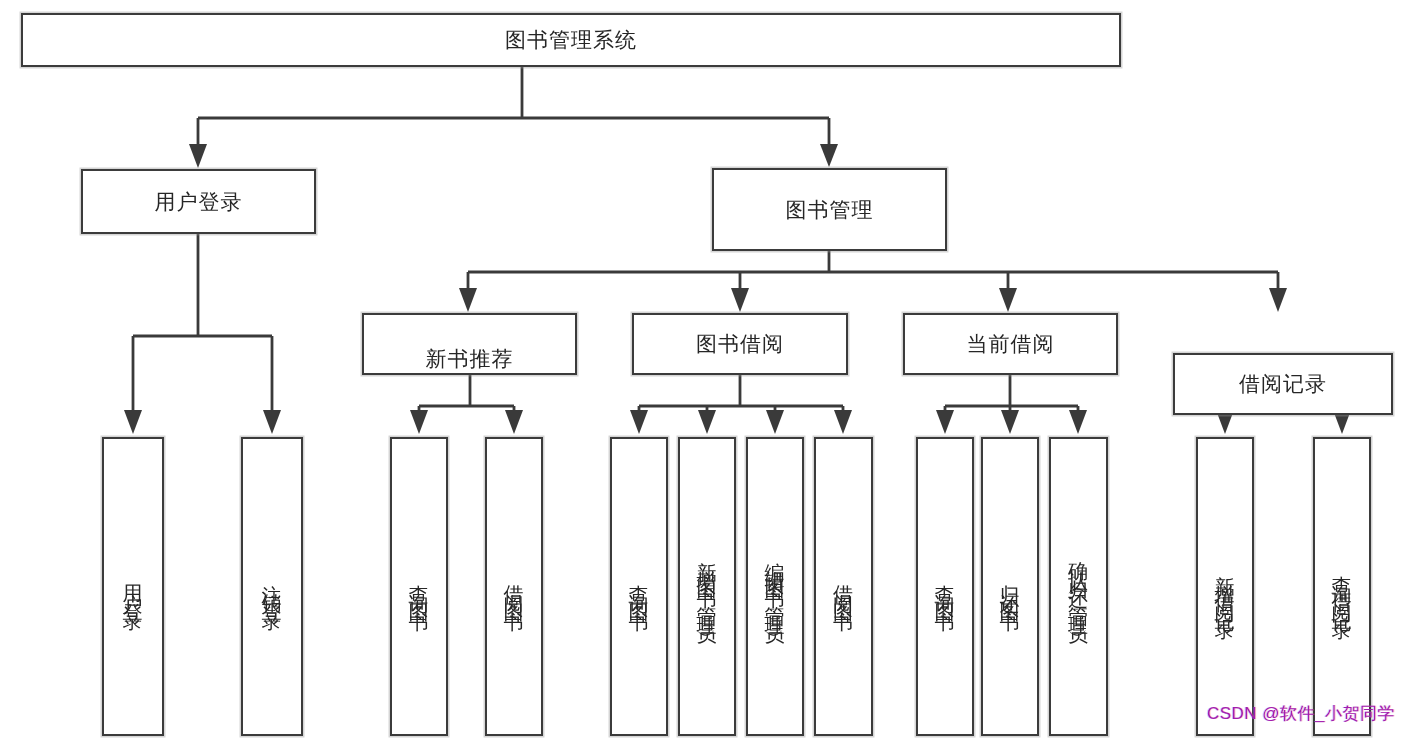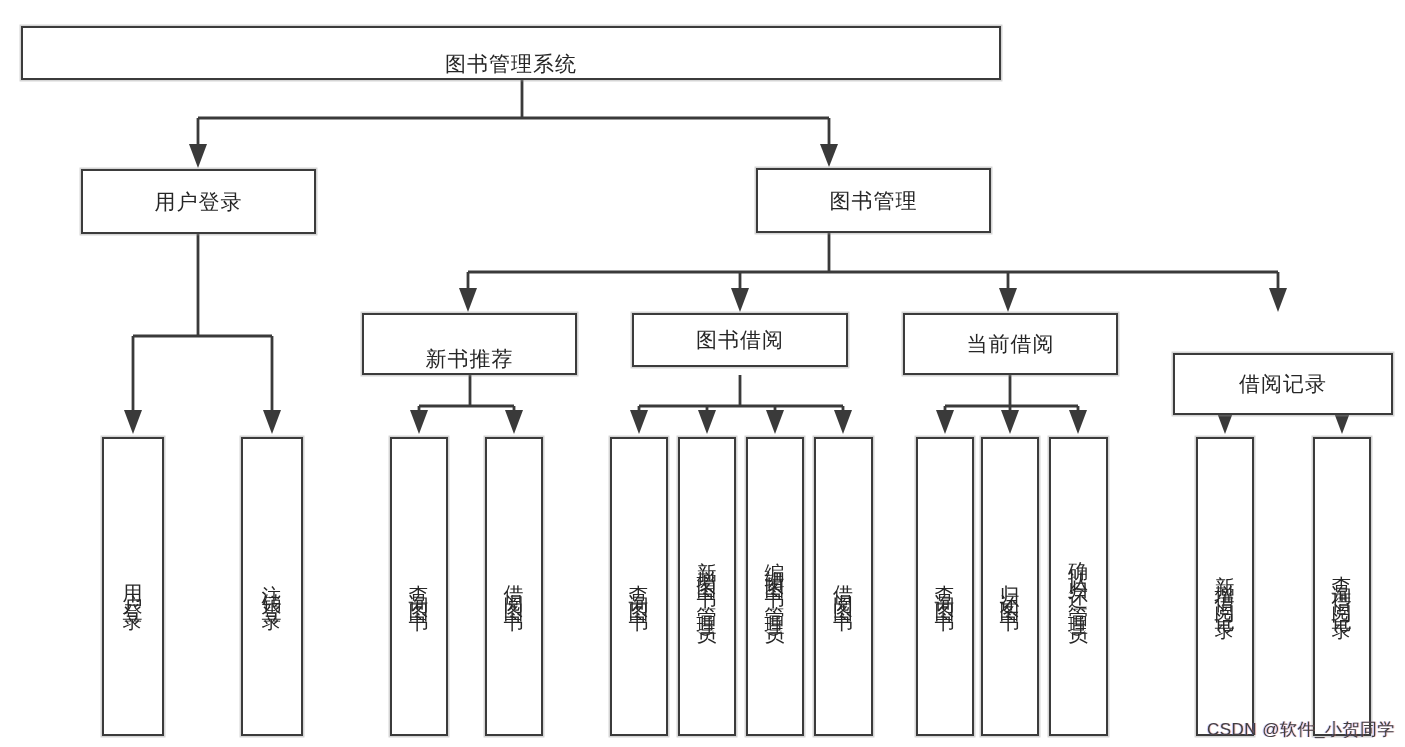--- a/index.html
+++ b/index.html
@@ -42,23 +42,23 @@
     writing-mode: vertical-rl;
     color: #262626;
     font-size: 20px;
     letter-spacing: 9px;
     line-height: 1;
     white-space: nowrap;
   }
   #watermark {
     position: absolute;
     right: 10px;
-    bottom: 6px;
+    bottom: 22px;
     font-size: 17px;
-    color: #404040;
+    color: #a21caf;
     letter-spacing: 0.5px;
     text-shadow: 1px 0 0 rgba(255,120,120,0.35), -1px 0 0 rgba(120,120,255,0.35);
   }
   svg line, svg path {
     stroke: #3a3a3a;
     stroke-width: 2.8;
     fill: none;
   }
   svg polygon {
     fill: #3a3a3a;
@@ -139,35 +139,35 @@
     <g>
       <line x1="1279" y1="375" x2="1279" y2="406"></line>
       <line x1="1225" y1="406" x2="1342" y2="406"></line>
       <line x1="1225" y1="406" x2="1225" y2="412"></line>
       <polygon points="1216,410 1234,410 1225,434"></polygon>
       <line x1="1342" y1="406" x2="1342" y2="412"></line>
       <polygon points="1333,410 1351,410 1342,434"></polygon>
     </g>
   </svg>
 
-  <div class="box" style="left:21px; top:26px; width:980px; height:54px;align-items:flex-end;">
+  <div class="box" style="left:21px; top:13px; width:1100px; height:54px;">
     <span class="lbl">图书管理系统</span>
   </div>
 
   <div class="box" style="left:81px; top:169px; width:235px; height:65px;">
     <span class="lbl">用户登录</span>
   </div>
-  <div class="box" style="left:712px; top:168px; width:235px; height:65px;margin-left:44px;">
+  <div class="box" style="left:712px; top:168px; width:235px; height:83px;">
     <span class="lbl">图书管理</span>
   </div>
 
   <div class="box" style="left:362px; top:313px; width:215px; height:62px;align-items:flex-end;">
     <span class="lbl">新书推荐</span>
   </div>
-  <div class="box" style="left:632px; top:313px; width:216px; height:54px;">
+  <div class="box" style="left:632px; top:313px; width:216px; height:62px;">
     <span class="lbl">图书借阅</span>
   </div>
   <div class="box" style="left:903px; top:313px; width:215px; height:62px;font-family:Liberation Mono, monospace;">
     <span class="lbl">当前借阅</span>
   </div>
   <div class="box" style="left:1173px; top:313px; width:220px; height:62px;margin-top:40px;">
     <span class="lbl">借阅记录</span>
   </div>
 
   <div class="box" style="left:102px; top:437px; width:62px; height:299px;">

